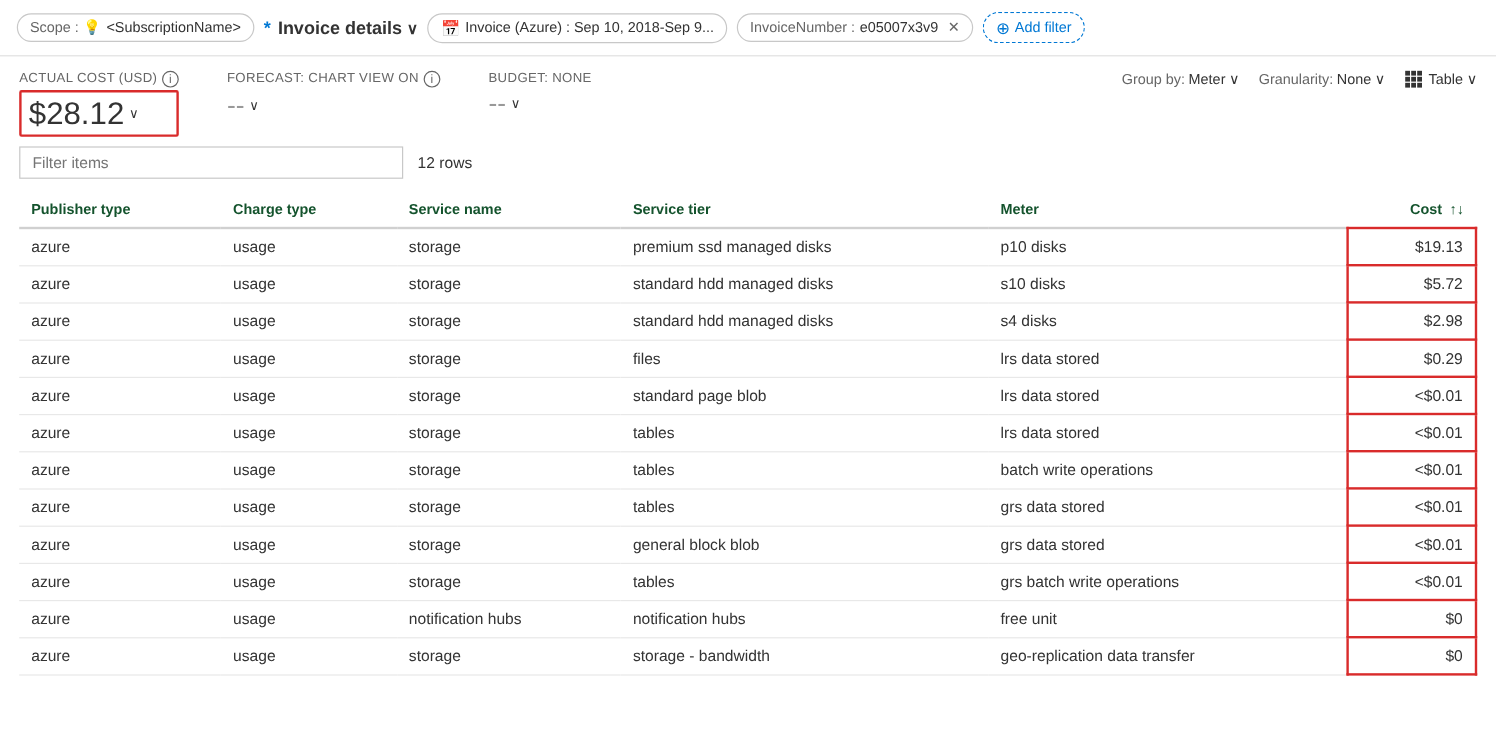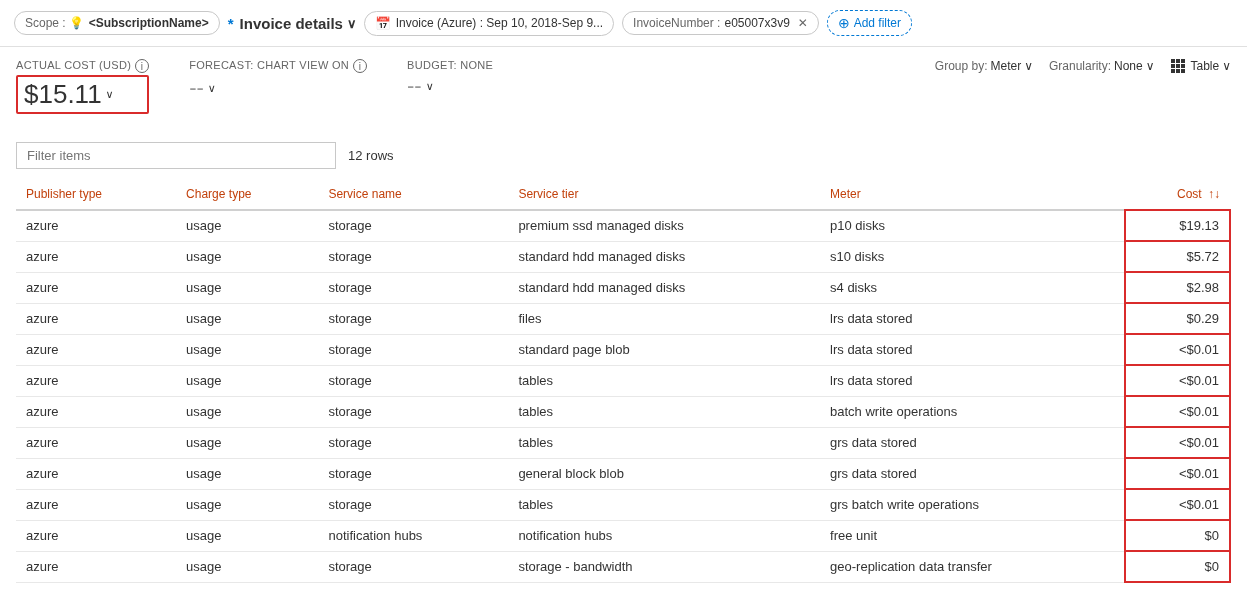--- a/index.html
+++ b/index.html
@@ -2,48 +2,48 @@
 <html><head>
   <meta charset="utf-8">
   <style>
     * { box-sizing: border-box; margin: 0; padding: 0; }
     body { font-family: 'Segoe UI', Arial, sans-serif; font-size: 13px; color: #333; background: #fff; width: 1247px; min-height: 611px; overflow: hidden; }
 
     
     .top-bar { display: flex; align-items: center; gap: 8px; padding: 10px 14px; border-bottom: 1px solid #e0e0e0; flex-wrap: wrap; }
     .pill { display: inline-flex; gap: 4px; border: 1px solid #c8c8c8; border-radius: 14px; padding: 4px 10px; font-size: 12px; background: #fff; cursor: pointer; white-space: nowrap; }
     .pill .light { color: #666; }
-    .pill .bold { font-weight: 700; }
+    .pill .bold { font-weight: 400; }
     .pill-title { border: none; font-size: 15px; font-weight: 600; cursor: pointer; display: inline-flex; align-items: center; gap: 4px; }
     .asterisk { color: #0078d4; margin-right: 2px; }
     .close-x { color: #666; cursor: pointer; margin-left: 4px; }
     .add-filter { display: inline-flex; align-items: center; gap: 4px; border: 1px dashed #0078d4; border-radius: 14px; padding: 4px 10px; font-size: 12px; color: #0078d4; cursor: pointer; }
 
     
     .summary-row { display: flex; align-items: flex-start; padding: 12px 16px 8px; gap: 40px; }
     .summary-item { display: flex; flex-direction: column; }
     .summary-label { font-size: 11px; color: #666; font-weight: 400; letter-spacing: 0.3px; display: flex; align-items: flex-start; gap: 4px; }
     .summary-value { font-size: 26px; font-weight: 300; color: #333; display: flex; align-items: center; gap: 4px; margin-top: 2px; }
     .summary-value.bordered { border: 2px solid #d92b2b; padding: 2px 6px; border-radius: 2px; }
     .summary-dash { font-size: 22px; color: #999; }
     .info-icon { width: 14px; height: 14px; border-radius: 50%; border: 1px solid #666; color: #666; font-size: 10px; display: inline-flex; align-items: center; justify-content: center; cursor: pointer; }
     .chevron-sm { font-size: 11px; color: #333; cursor: pointer; }
     .group-control { display: inline-flex; align-items: center; gap: 3px; font-size: 12px; cursor: pointer; }
     .group-control span.label { color: #666; }
     .group-control span.value { color: #333; font-weight: 500; }
 
     
-    .table-area { padding: 0 16px; margin-top: 20px; }
+    .table-area { padding: 0 16px; }
     .filter-row { display: flex; align-items: center; gap: 12px; margin-bottom: 10px; }
     .filter-input { border: 1px solid #c8c8c8; padding: 5px 10px; font-size: 13px; width: 320px; outline: none; color: #666; }
     .rows-count { font-size: 13px; color: #333; }
 
     table { width: 100%; border-collapse: collapse; font-size: 13px; }
     thead tr { border-bottom: 2px solid #d0d0d0; }
-    thead th { padding: 8px 10px; text-align: left; font-weight: 400; color: #c2410c; font-size: 12px; white-space: nowrap; }
+    thead th { padding: 8px 10px; text-align: left; font-weight: 700; color: #14532d; font-size: 12px; white-space: nowrap; }
     thead th.cost-col { text-align: right; }
     tbody tr { border-bottom: 1px solid #e8e8e8; }
     tbody td { padding: 7px 10px; color: #333; }
     tbody td.cost-cell { text-align: right; border: 2px solid #d92b2b; color: #333; font-weight: 400; }
     .sort-icon { display: inline-flex; align-items: center; gap: 1px; margin-left: 3px; }
   </style>
 </head>
 <body>
 
 <div class="top-bar">
@@ -76,21 +76,21 @@
   </div>
 </div>
 
 <div class="summary-row">
   <div class="summary-item">
     <div class="summary-label">
       <span>ACTUAL COST (USD)</span>
       <span class="info-icon">i</span>
     </div>
     <div class="summary-value bordered">
-      <span>$15.11</span>
+      <span>$28.12</span>
       <span class="chevron-sm">∨</span>
     </div>
   </div>
 
   <div class="summary-item">
     <div class="summary-label">
       <span>FORECAST: CHART VIEW ON</span>
       <span class="info-icon">i</span>
     </div>
     <div class="summary-value">

